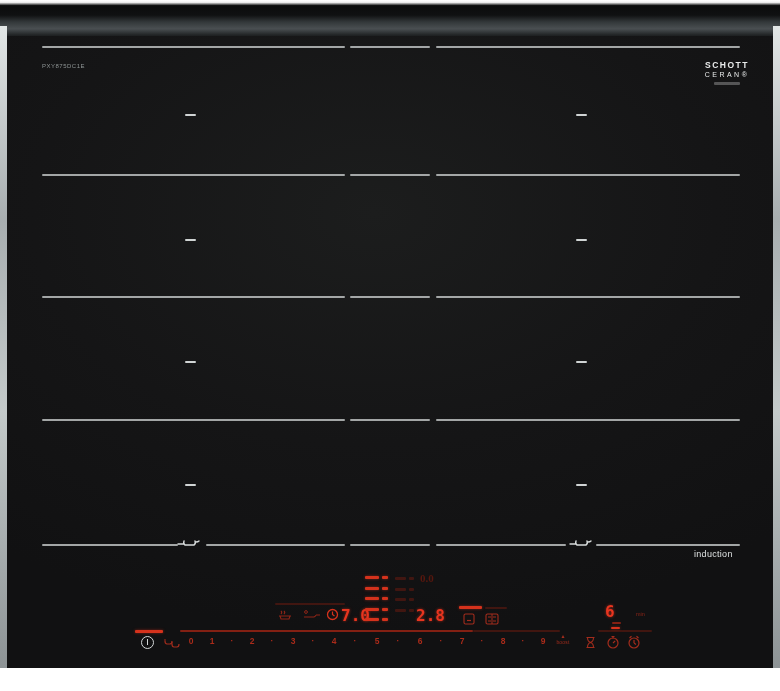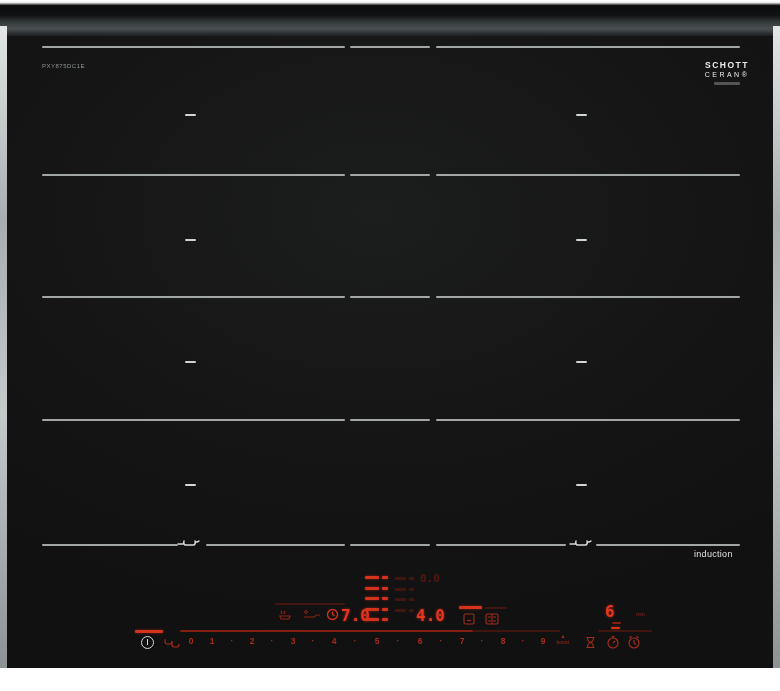--- a/index.html
+++ b/index.html
@@ -25,21 +25,21 @@
   .model{position:absolute;left:42px;top:63px;font-size:6px;color:#8e9494;letter-spacing:.5px;}
   .schott{position:absolute;left:698px;top:60px;width:46px;text-align:center;color:#e9ebeb;margin-left:6px;}
   .schott .l1{font-size:8.5px;font-weight:bold;letter-spacing:1.5px;}
   .schott .l2{font-size:7px;letter-spacing:2.5px;margin-top:1px;}
   .schott .sub{margin:4px auto 0;width:26px;height:3px;background:rgba(255,255,255,.28);border-radius:1px;}
   .induction{position:absolute;left:694px;top:549px;font-size:9px;color:#dfe2e2;letter-spacing:.3px;}
   .panmark{position:absolute;width:26px;height:12px;}
   
   .led{font-family:"DejaVu Sans Mono","Liberation Mono",monospace;font-weight:bold;
        color:#e8351f;text-shadow:0 0 3px rgba(232,53,31,.65);}
-  .led.dim{color:#57170e;text-shadow:none;}
+  .led.dim{color:#57170e;text-shadow:none;font-family:Liberation Serif, serif;}
   .rbar{position:absolute;border-radius:1px;}
   .rbar.bright{background:#d5321c;box-shadow:0 0 3px rgba(213,50,28,.55);}
   .rbar.med{background:rgba(170,38,20,.75);}
   .rbar.dimr{background:rgba(125,28,16,.45);}
   .ctl-num{position:absolute;top:636px;width:12px;text-align:center;font-size:8.5px;
            color:#aa2b1a;font-weight:bold;}
   .ctl-ico{position:absolute;}
   .power-btn{position:absolute;left:141px;top:636px;width:13px;height:13px;border:1.4px solid #d3d7d7;
              border-radius:50%;box-sizing:border-box;}
   .power-btn i{position:absolute;left:4.6px;top:2.2px;width:1.6px;height:6px;background:#d3d7d7;}
@@ -160,21 +160,21 @@
   <div class="rbar dimr" style="left:395px;top:577px;width:11px;height:2.5px;"></div>
   <div class="rbar dimr" style="left:409px;top:577px;width:5px;height:2.5px;"></div>
   <div class="rbar dimr" style="left:395px;top:588px;width:11px;height:2.5px;"></div>
   <div class="rbar dimr" style="left:409px;top:588px;width:5px;height:2.5px;"></div>
   <div class="rbar dimr" style="left:395px;top:598px;width:11px;height:2.5px;"></div>
   <div class="rbar dimr" style="left:409px;top:598px;width:5px;height:2.5px;"></div>
   <div class="rbar dimr" style="left:395px;top:609px;width:11px;height:2.5px;"></div>
   <div class="rbar dimr" style="left:409px;top:609px;width:5px;height:2.5px;"></div>
 
   <div class="led dim" style="position:absolute;left:420px;top:572px;font-size:11px;">0.0</div>
-  <div class="led" style="position:absolute;left:416px;top:606px;font-size:16px;">4.0</div>
+  <div class="led" style="position:absolute;left:416px;top:606px;font-size:16px;">2.8</div>
 
   <div class="rbar bright" style="left:459px;top:606px;width:23px;height:3px;"></div>
   <div class="rbar dimr" style="left:485px;top:607px;width:22px;height:2px;"></div>
   <div class="ctl-ico" style="left:463px;top:613px;">
     <svg width="12" height="12" viewBox="0 0 12 12">
       <rect x="1" y="1" width="10" height="10" rx="1.5" stroke="#a32c1c" stroke-width="1.1" fill="none"></rect>
       <path d="M4 7.5 h4" stroke="#a32c1c" stroke-width="1.2"></path>
     </svg>
   </div>
   <div class="ctl-ico" style="left:485px;top:613px;">

